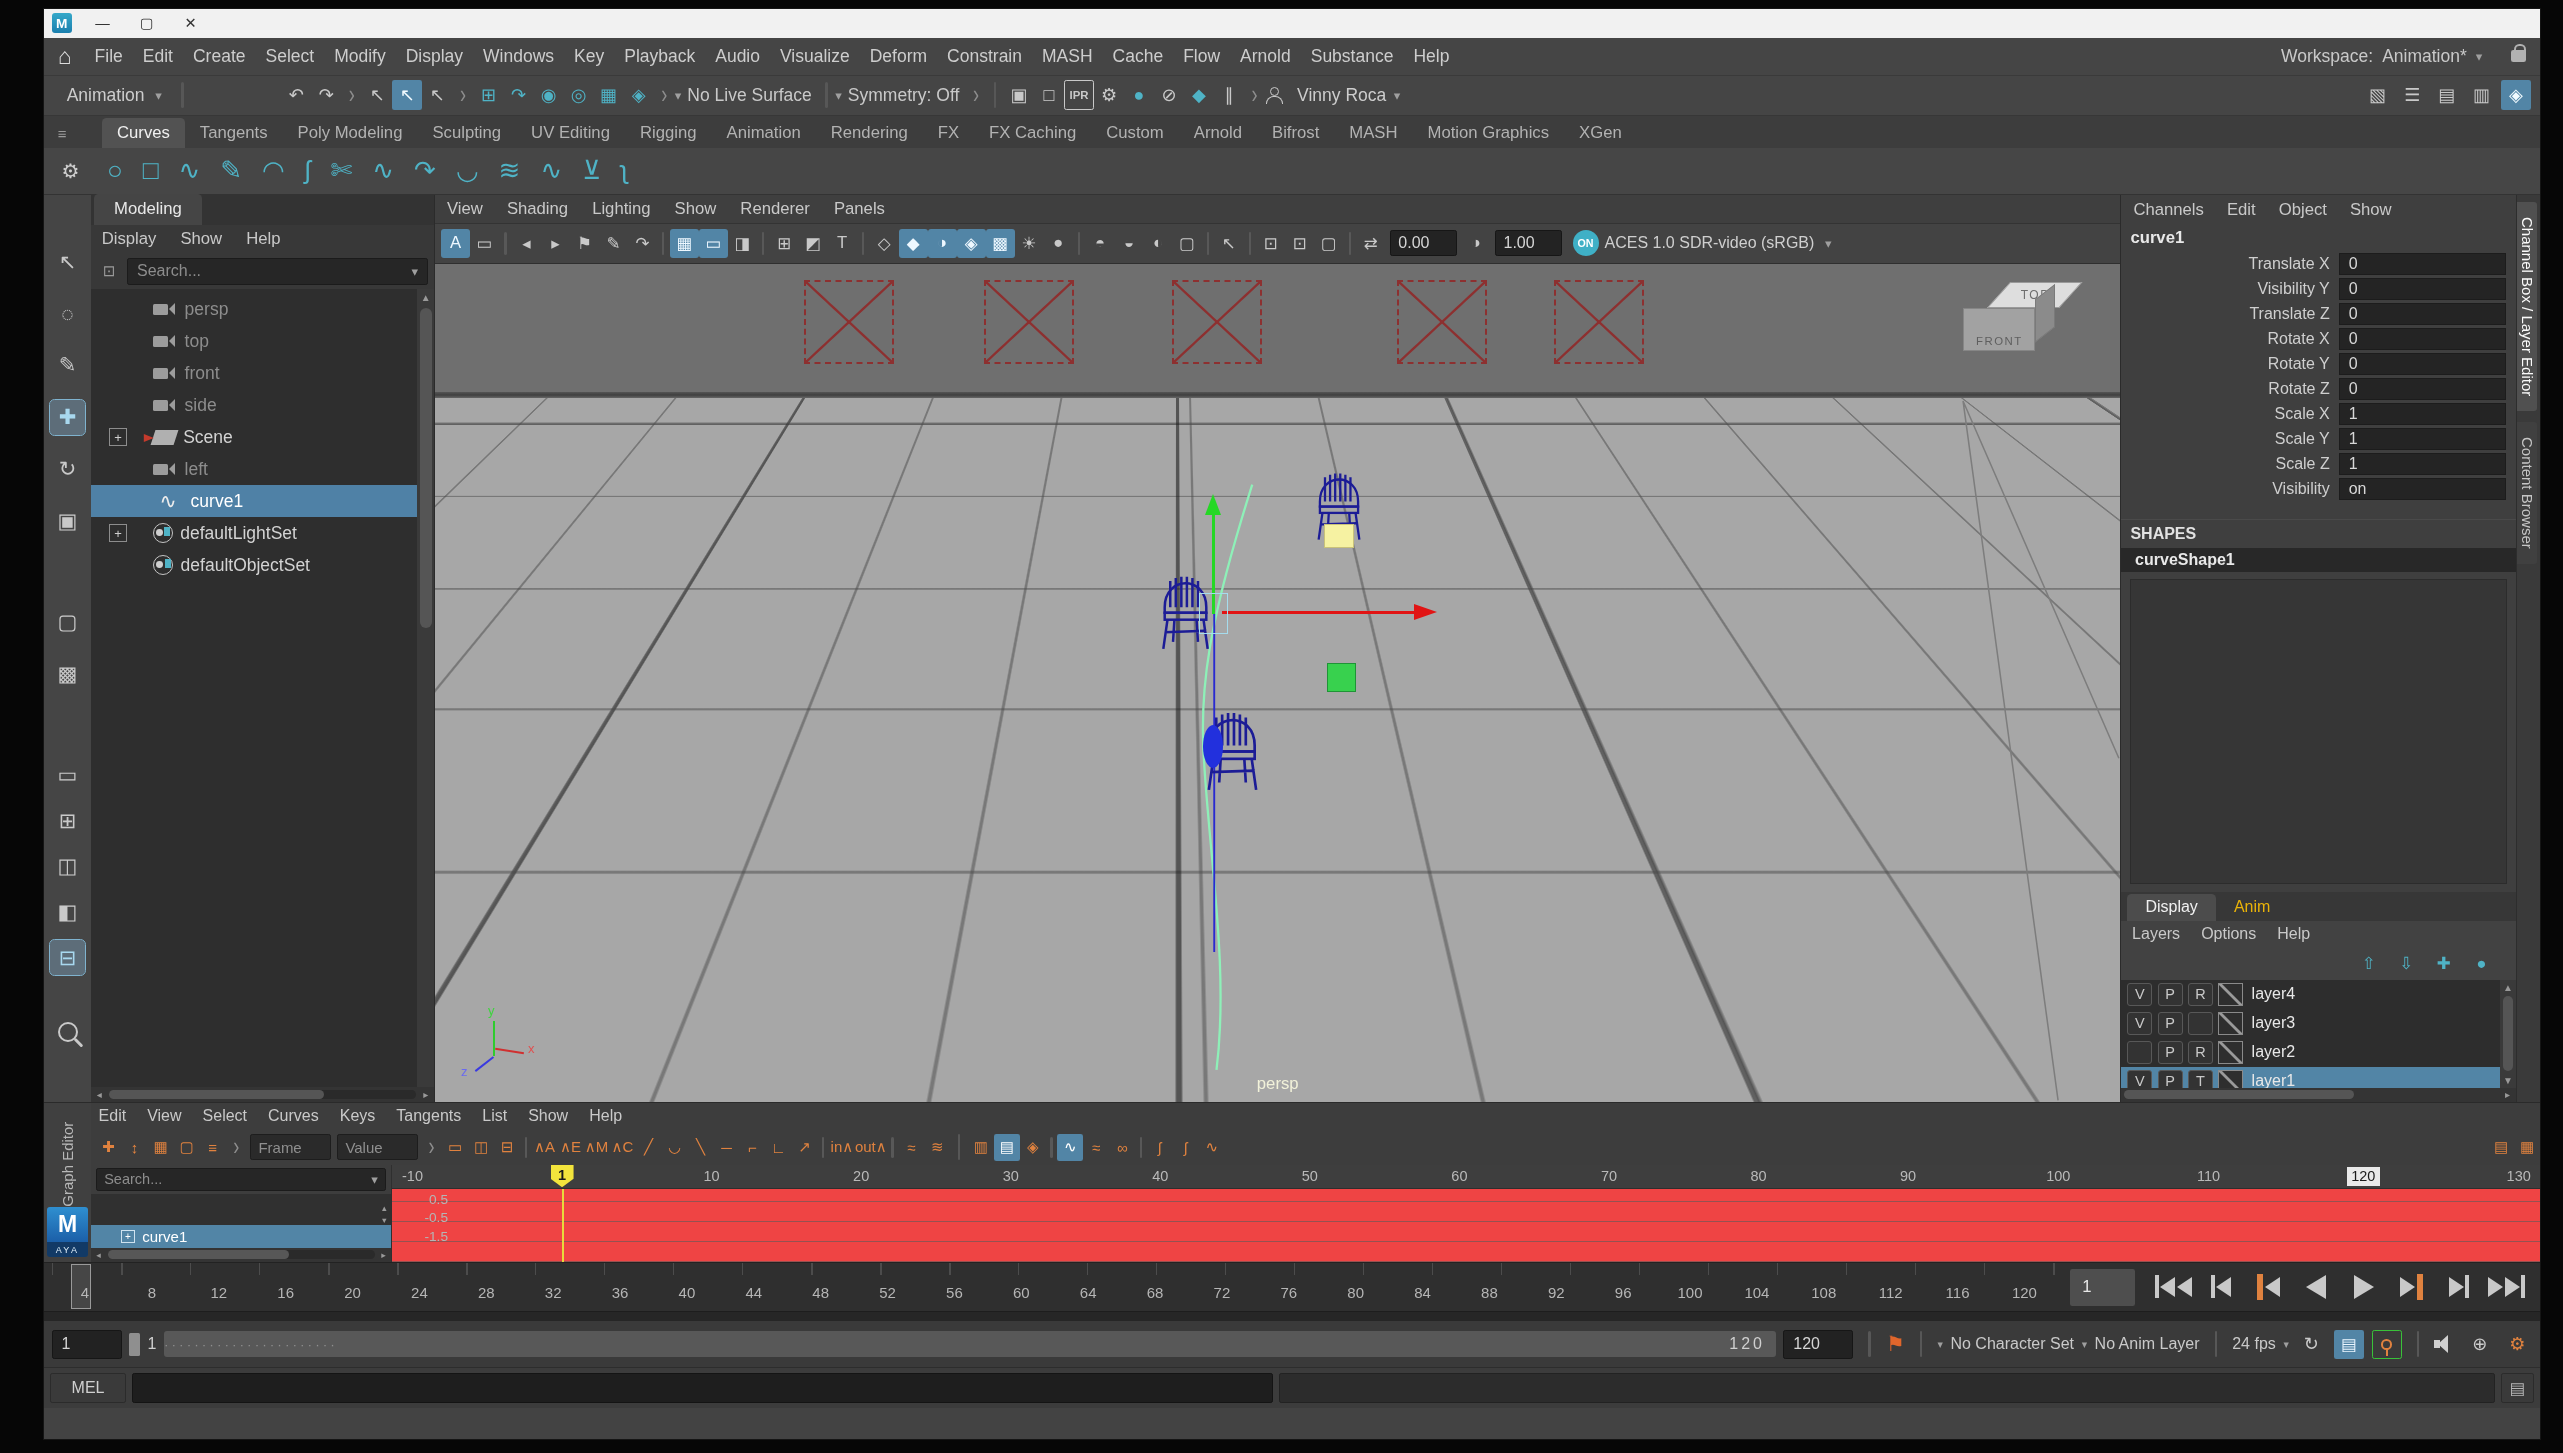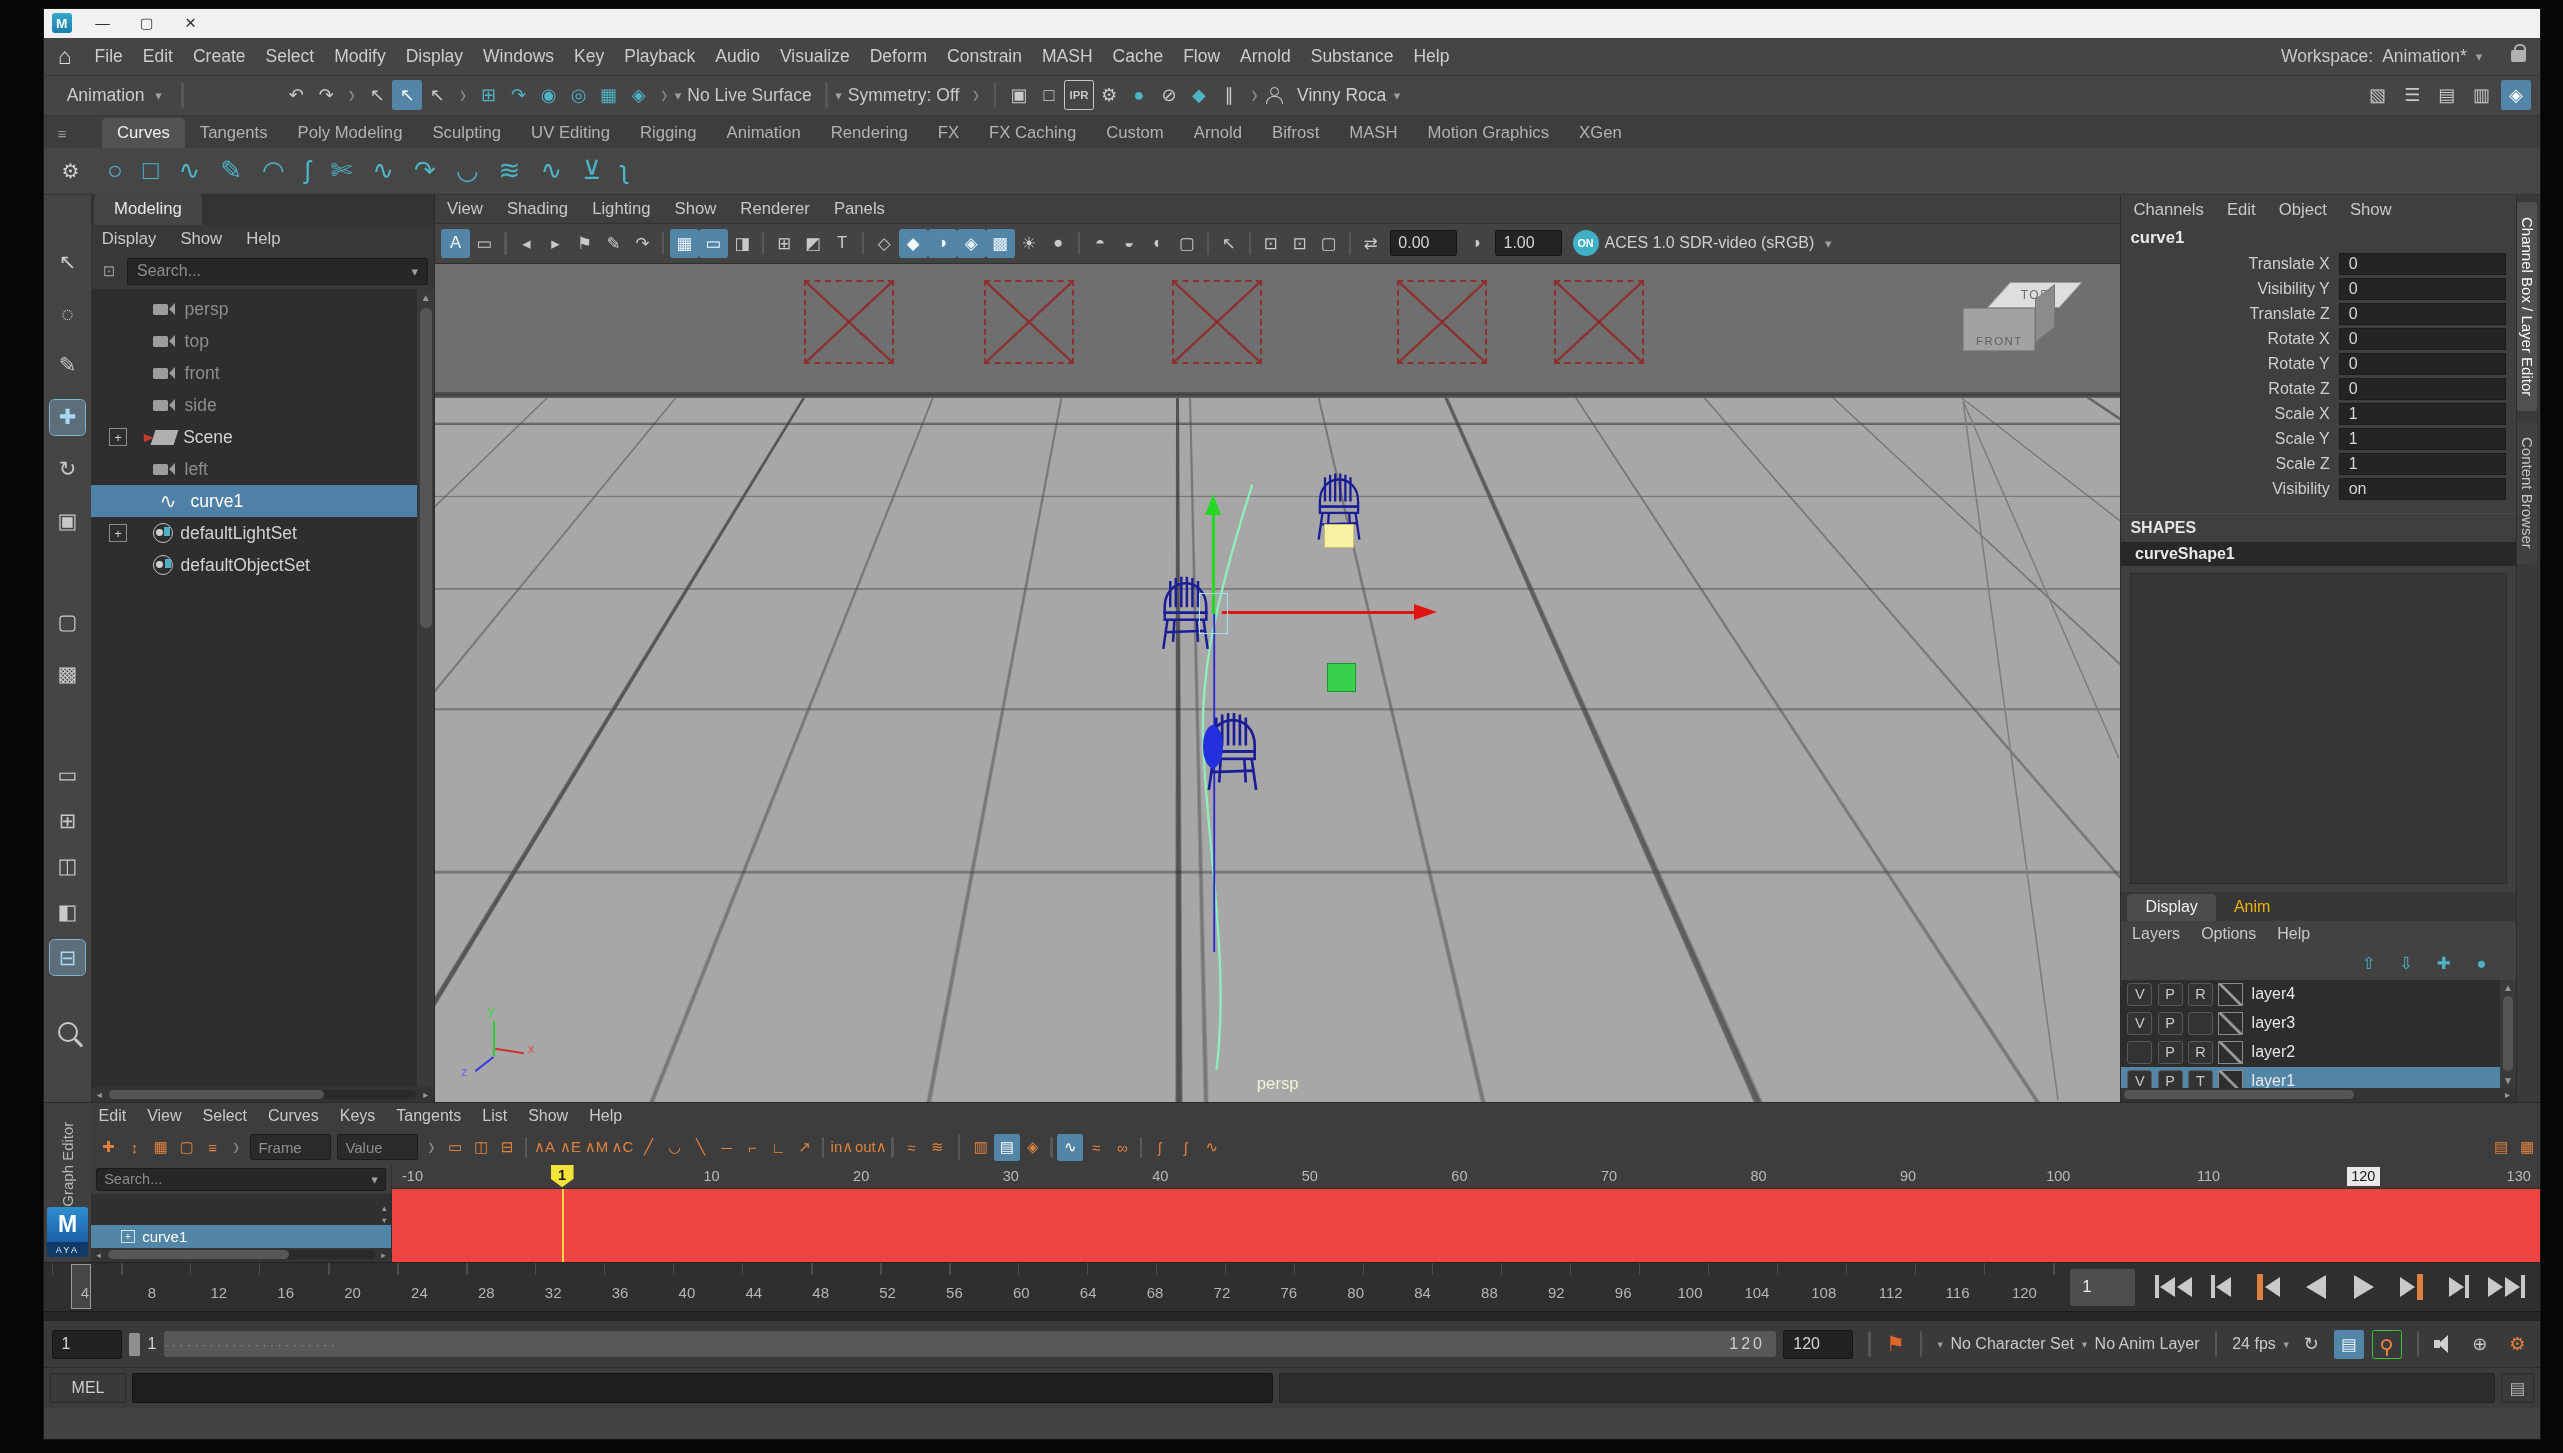--- a/index.html
+++ b/index.html
@@ -127,21 +127,21 @@
 .axl.x{color:#e05050;left:67px;bottom:23px}
 .axl.y{color:#3ed43e;left:27px;bottom:61px}
 .axl.z{color:#6a6af0;left:0;bottom:0}
 
 .rightpanel{width:396px;background:#3f3f3f;border-left:1.5px solid #2b2b2b;display:flex;flex-direction:column;flex:none}
 .cbmenus{height:30px;display:flex;align-items:center;gap:23px;padding-left:12px;font-size:16.7px;color:#c9c9c9}
 .cbobj{height:27px;display:flex;align-items:center;padding-left:9px;font-size:16.7px;font-weight:bold;color:#e8e8e8}
 .cbrow{height:25px;display:flex;align-items:center}
 .cblabel{flex:1;text-align:right;padding-right:9px;font-size:16px;color:#cfcfcf}
 .cbval{width:167px;height:22px;background:#242424;color:#d8d8d8;font-size:16px;display:flex;align-items:center;padding-left:9px;margin-right:10.7px;border:0.8px solid #1c1c1c}
-.shapes{height:29px;display:flex;align-items:center;padding-left:9px;font-size:16px;font-weight:bold;color:#e2e2e2;border-top:0.8px solid #4a4a4a;margin-top:11px}
+.shapes{height:29px;display:flex;align-items:center;padding-left:9px;font-size:16px;font-weight:bold;color:#e2e2e2;border-top:0.8px solid #4a4a4a;margin-top:17px}
 .shapename{height:24px;background:#282828;display:flex;align-items:center;padding-left:13.7px;font-size:16px;font-weight:bold;color:#e8e8e8}
 .cbfiller{flex:1;margin:7.6px 9px;background:#363636;border:0.8px solid #2c2c2c}
 .laytabs{height:29px;display:flex;align-items:flex-end;padding-left:6px;background:#373737}
 .ltab{font-size:16px;color:#eab308;padding:4.6px 18px}
 .ltab.active{background:#4c4c4c;color:#f0f0f0;border-radius:4.6px 4.6px 0 0}
 .laymenus{height:27px;display:flex;align-items:center;gap:21px;padding-left:10.7px;font-size:16px;color:#c9c9c9;background:#424242}
 .laytools{height:32px;display:flex;align-items:center;justify-content:flex-end;gap:7.6px;padding-right:20px;background:#424242}
 .laytools .ib{font-size:16.7px}
 .laylist{height:108px;background:#2d2d2d;position:relative;overflow:hidden}
 .lrow{height:29px;display:flex;align-items:center;gap:5.3px;padding-left:6px}
@@ -835,20 +835,27 @@
               <span class="rl">50</span>
               <span class="rl">60</span>
               <span class="rl">70</span>
               <span class="rl">80</span>
               <span class="rl">90</span>
               <span class="rl">100</span>
               <span class="rl">110</span>
               <span class="rl end">120</span>
               <span class="rl">130</span>
             </div>
+          <div class="gegrid">
+            <div class="vticks">
+                <span class="vt">0.5</span>
+                <span class="vt">-0.5</span>
+                <span class="vt">-1.5</span>
+              </div>
+          </div>
           <div class="playhead"></div>
         </div>
       </div>
     </div>
   </div>
 
   <div class="timelinerow">
     <div class="tlstrip">
       <div class="tlticks"></div>
       <div class="tlnums">

